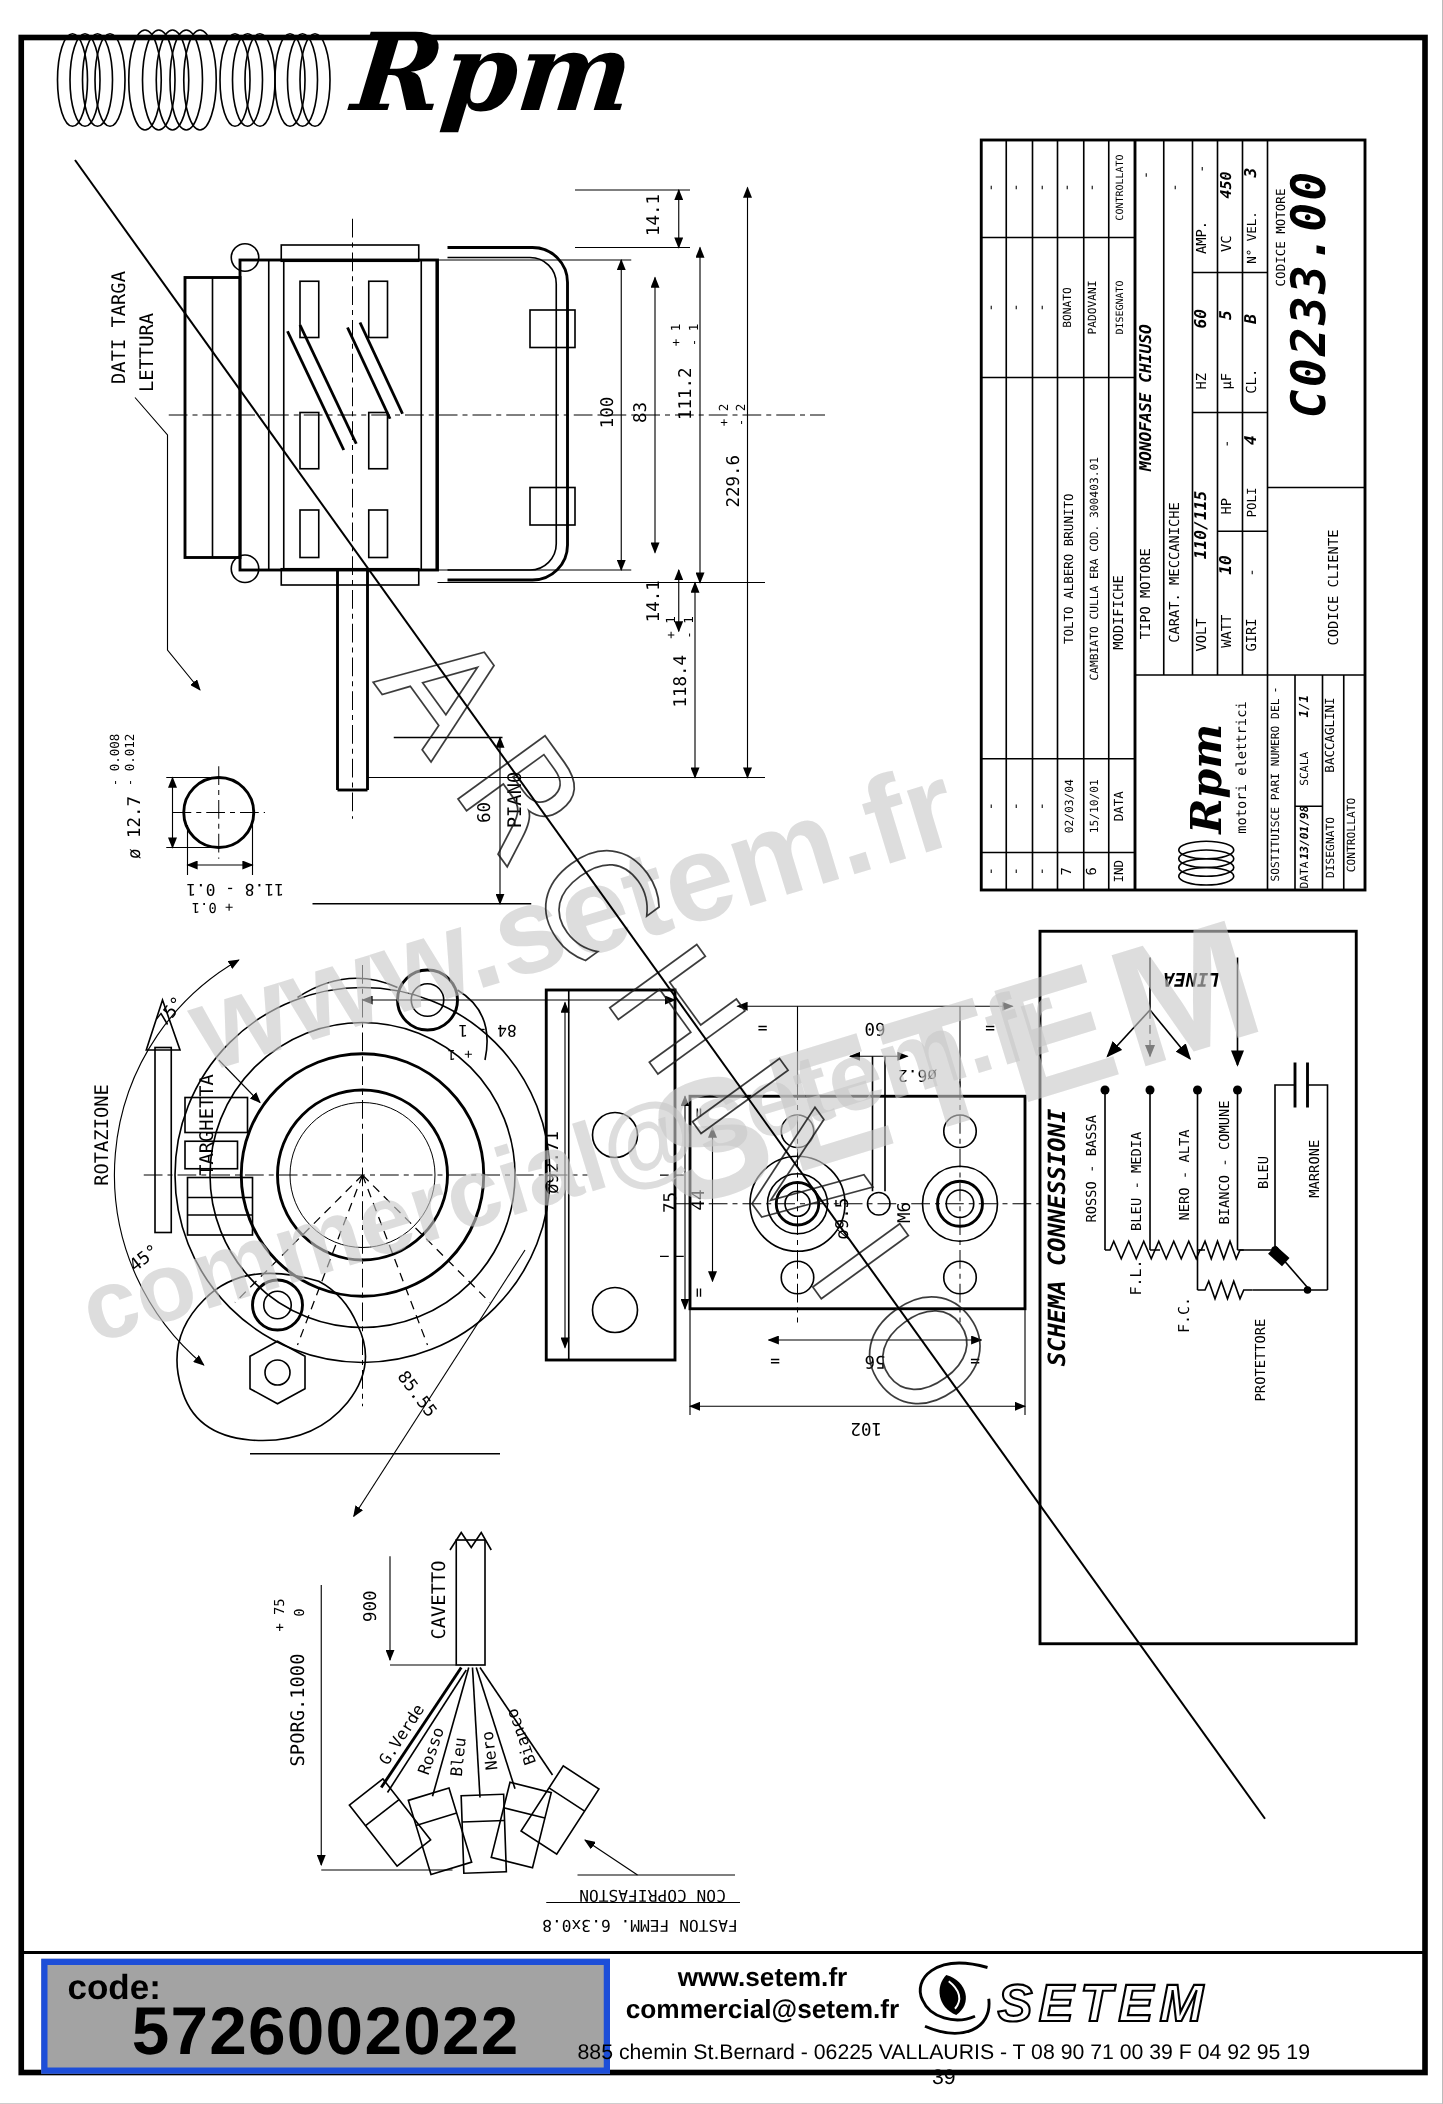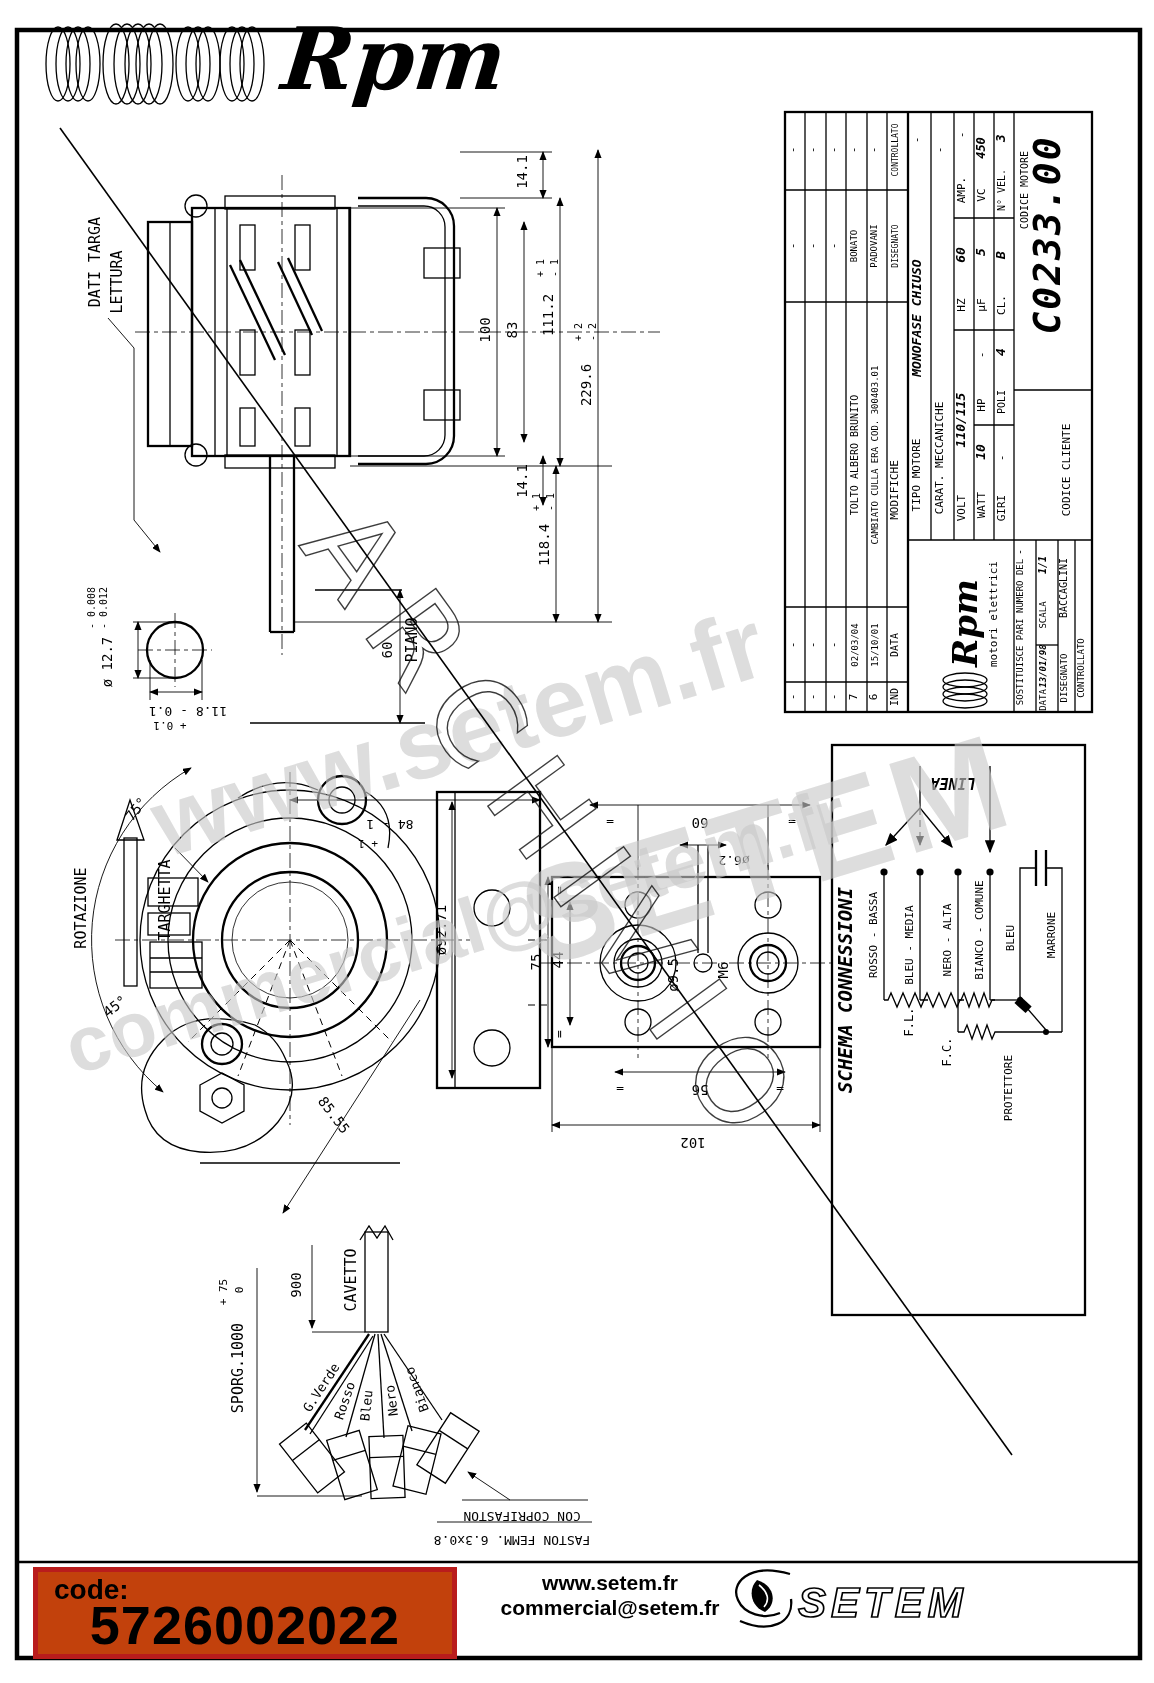--- a/index.html
+++ b/index.html
@@ -17,21 +17,21 @@
   .t8{font-size:8px}.t9{font-size:9px}.t10{font-size:10px}.t11{font-size:11px}
   .t12{font-size:12px}.t13{font-size:13px}.t14{font-size:14px}.t15{font-size:15px}.t19{font-size:19px}.t38{font-size:38px}
   .bi{font-style:italic;font-weight:bold}
   .serif{font-family:"DejaVu Serif",serif}
   .wm{font-family:"Liberation Sans",sans-serif;font-weight:700;fill:#c9c9c9;opacity:.62}
   .stamp{fill:none;stroke:#1a1a1a;stroke-width:1.4;font-family:"DejaVu Sans",sans-serif;letter-spacing:24px;opacity:.85}
   
   .hdr-rpm{position:absolute;left:283px;top:8px;font:italic bold 86px "DejaVu Serif",serif;transform:skewX(-6deg);}
   .ref{position:absolute;left:752px;top:36px;width:272px;text-align:center;
        font:italic bold 38px "Liberation Sans",sans-serif;border-bottom:5px solid #000;padding-bottom:8px;}
-  .codebox{position:absolute;left:33px;top:1567px;width:414px;height:82px;border:5px solid #b91c1c;background:#c2410c;}
+  .codebox{position:absolute;left:33px;top:1567px;width:414px;height:82px;border:5px solid #1d4ed8;background:#a3a3a3;padding-left:31px;}
   .codebox .lbl{position:absolute;left:16px;top:2px;font:bold 28px "Liberation Sans",sans-serif;}
   .codebox .num{position:absolute;left:0;top:22px;width:100%;text-align:center;
        font:bold 54px "Liberation Sans",sans-serif;letter-spacing:1px;}
   .f-site{position:absolute;left:460px;top:1570px;width:300px;text-align:center;
        font:bold 21px "Liberation Sans",sans-serif;line-height:25px;}
   .f-addr{position:absolute;left:455px;top:1632px;width:600px;text-align:center;
        font:17px "Liberation Sans",sans-serif;}
 </style>
 </head>
 <body>
@@ -513,14 +513,15 @@
 <div class="hdr-rpm">Rpm</div>
 
 <div class="codebox">
   <div class="lbl">code:</div>
   <div class="num">5726002022</div>
 </div>
 <div class="f-site">
   <div>www.setem.fr</div>
   <div>commercial@setem.fr</div>
 </div>
+<div class="f-addr">885 chemin St.Bernard  -  06225 VALLAURIS  -  T 08 90 71 00 39   F 04 92 95 19 39</div>
 
 </div>
 
 </body></html>

